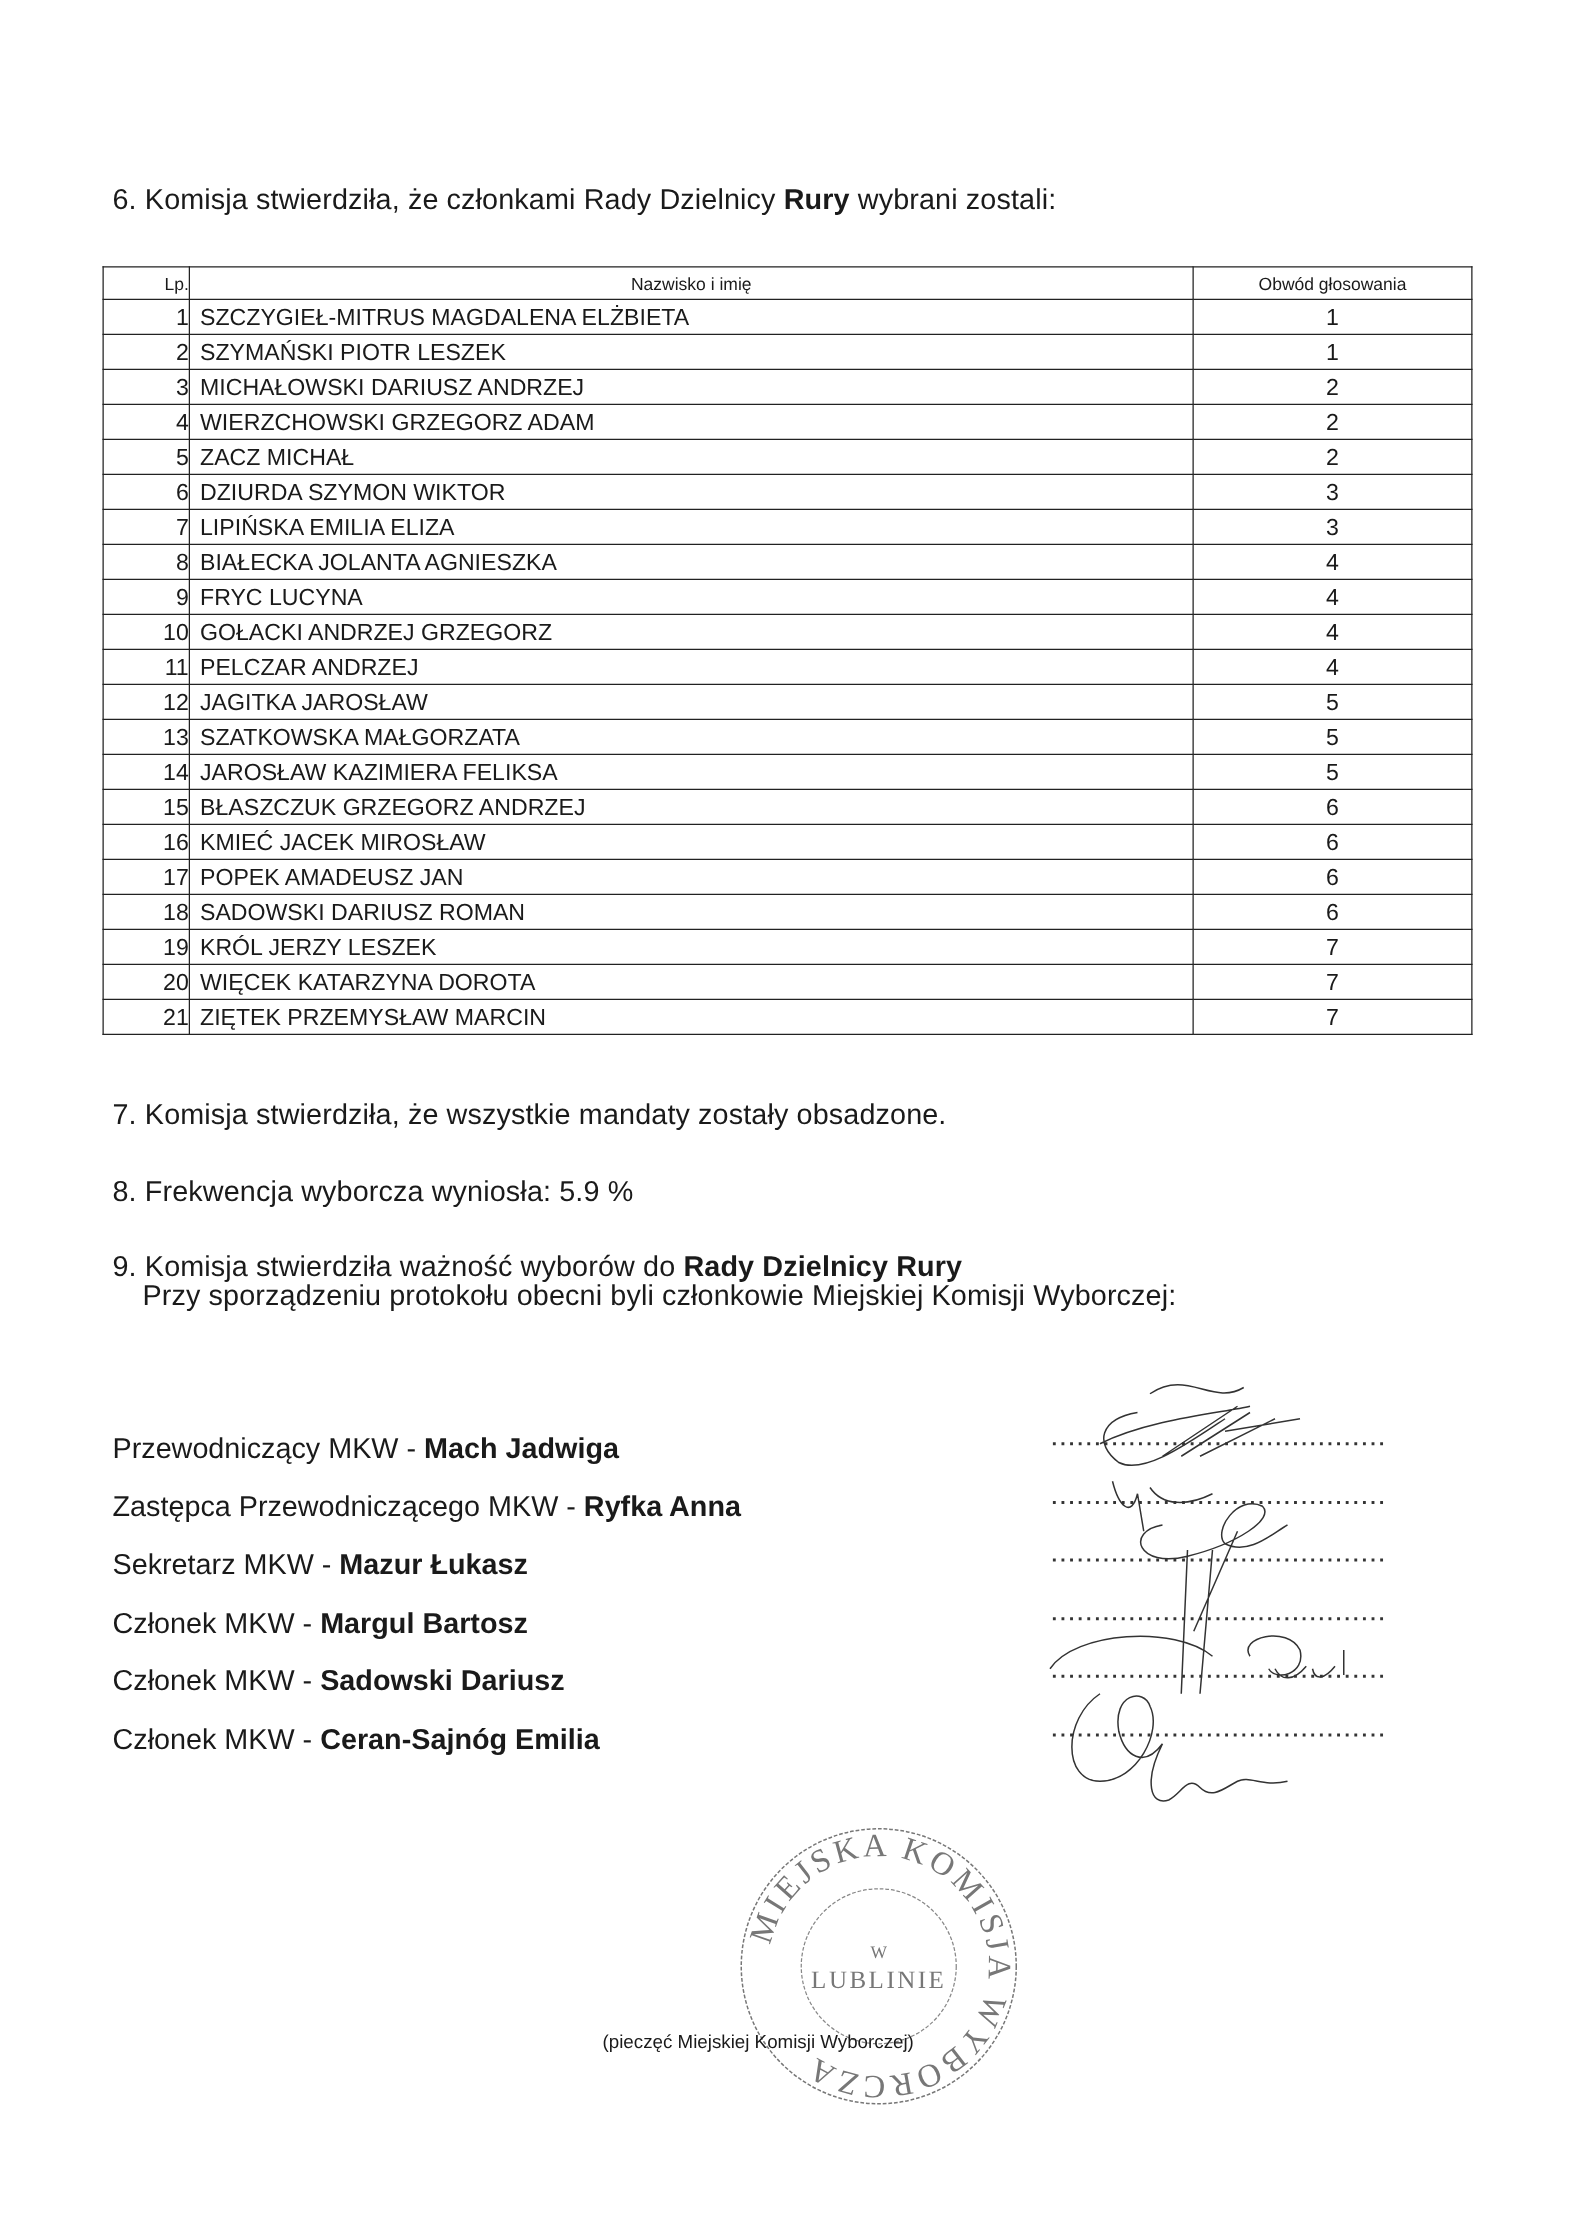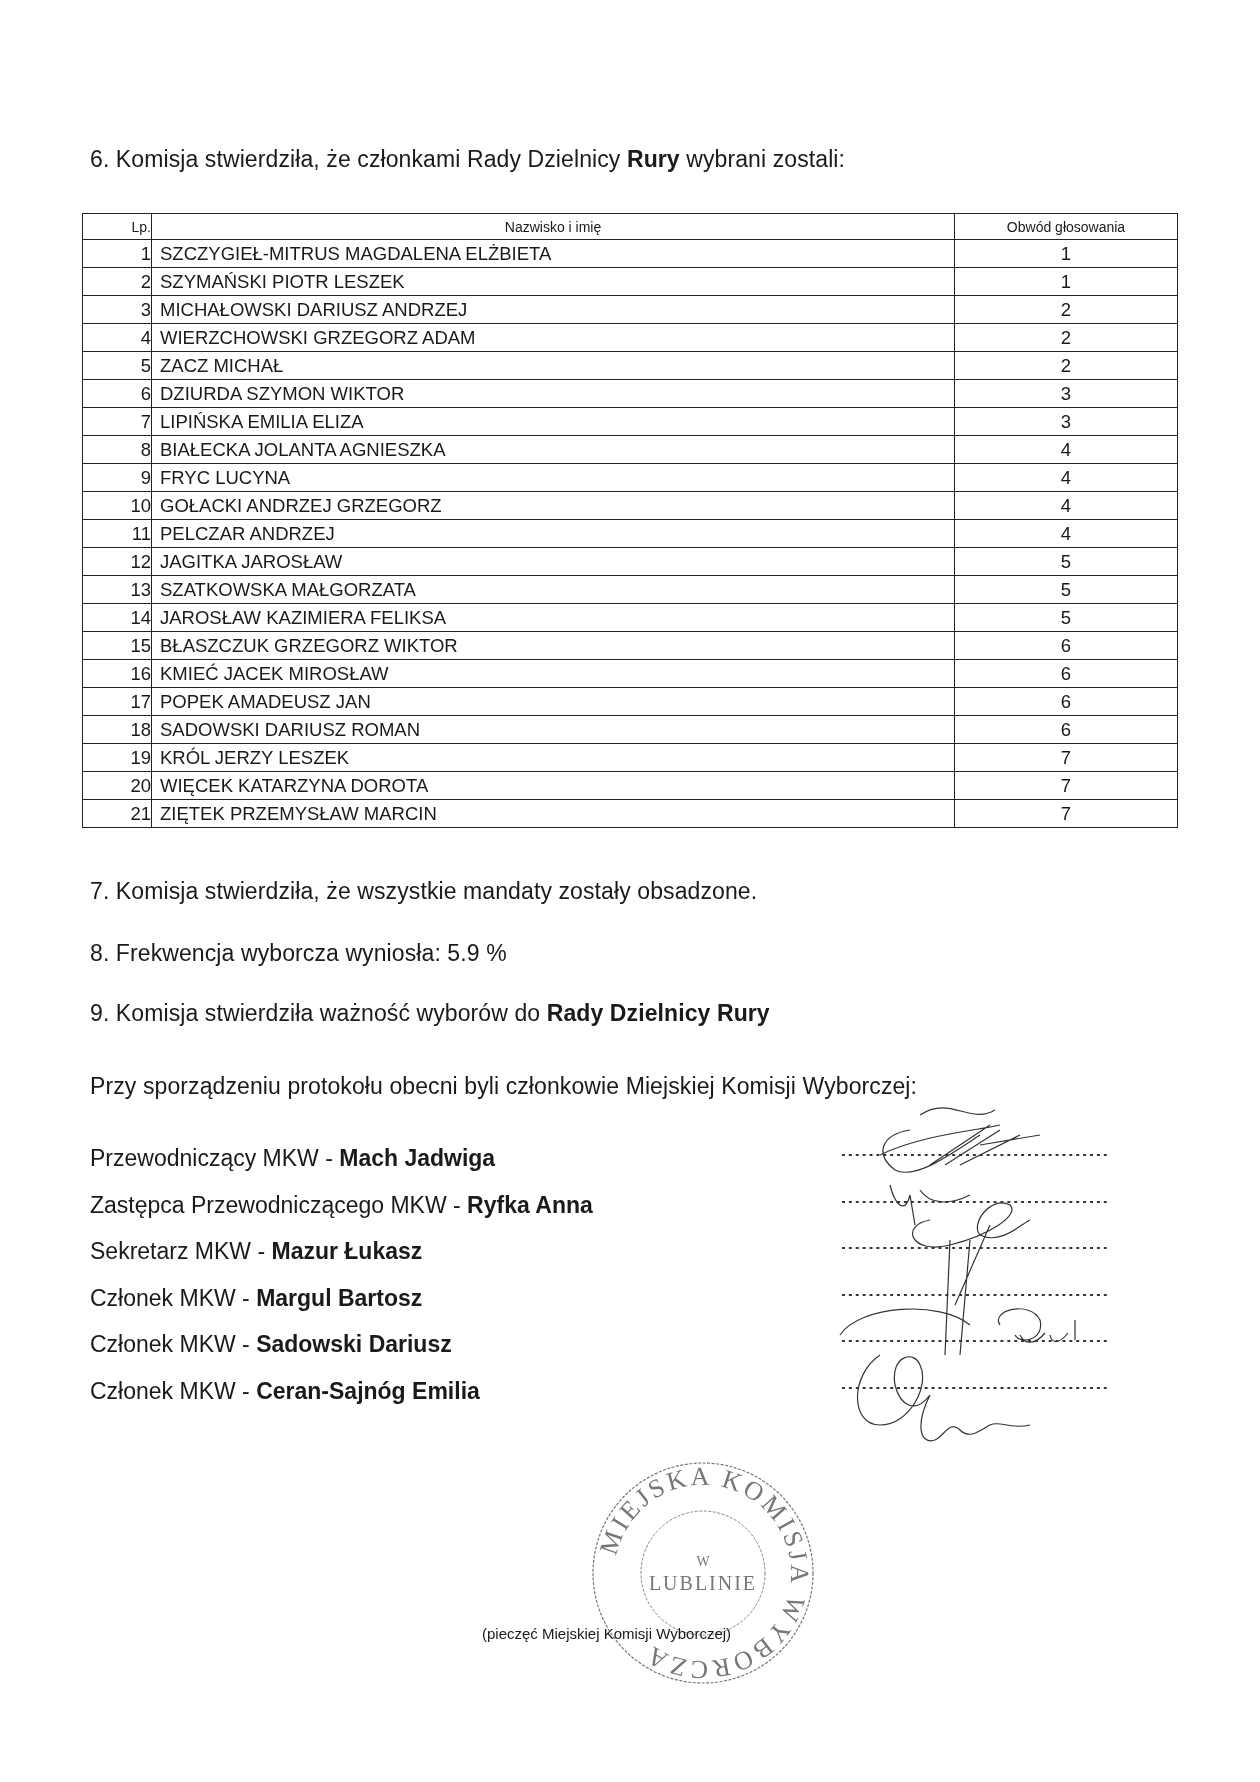--- a/index.html
+++ b/index.html
@@ -105,21 +105,21 @@
         <td class="c-name">SZATKOWSKA MAŁGORZATA</td>
         <td class="c-circ">5</td>
       </tr>
       <tr>
         <td class="c-lp">14</td>
         <td class="c-name">JAROSŁAW KAZIMIERA FELIKSA</td>
         <td class="c-circ">5</td>
       </tr>
       <tr>
         <td class="c-lp">15</td>
-        <td class="c-name">BŁASZCZUK GRZEGORZ WIKTOR</td>
+        <td class="c-name">BŁASZCZUK GRZEGORZ ANDRZEJ</td>
         <td class="c-circ">6</td>
       </tr>
       <tr>
         <td class="c-lp">16</td>
         <td class="c-name">KMIEĆ JACEK MIROSŁAW</td>
         <td class="c-circ">6</td>
       </tr>
       <tr>
         <td class="c-lp">17</td>
         <td class="c-name">POPEK AMADEUSZ JAN</td>
@@ -147,21 +147,21 @@
       </tr>
     </tbody>
 </table>
 
 <div class="para" style="top:878px;">7. Komisja stwierdziła, że wszystkie mandaty zostały obsadzone.</div>
 <div class="para" style="top:940px;">8. Frekwencja wyborcza wyniosła: 5.9 %</div>
 <div class="para" style="top:1000px;">
   <span>9. Komisja stwierdziła ważność wyborów do </span><b>Rady Dzielnicy Rury</b>
 </div>
 
-<div class="para" style="top:1073px;">Przy sporządzeniu protokołu obecni byli członkowie Miejskiej Komisji Wyborczej:</div>
+<div class="para" style="top:1023px;margin-left:24px;">Przy sporządzeniu protokołu obecni byli członkowie Miejskiej Komisji Wyborczej:</div>
 
 <div class="members-list" id="mlist">
     <div class="member-row"><span>Przewodniczący MKW - </span><b>Mach Jadwiga</b><span class="dots"></span></div>
     <div class="member-row"><span>Zastępca Przewodniczącego MKW - </span><b>Ryfka Anna</b><span class="dots"></span></div>
     <div class="member-row"><span>Sekretarz MKW - </span><b>Mazur Łukasz</b><span class="dots"></span></div>
     <div class="member-row"><span>Członek MKW - </span><b>Margul Bartosz</b><span class="dots"></span></div>
     <div class="member-row"><span>Członek MKW - </span><b>Sadowski Dariusz</b><span class="dots"></span></div>
     <div class="member-row"><span>Członek MKW - </span><b>Ceran-Sajnóg Emilia</b><span class="dots"></span></div>
   </div>
 

